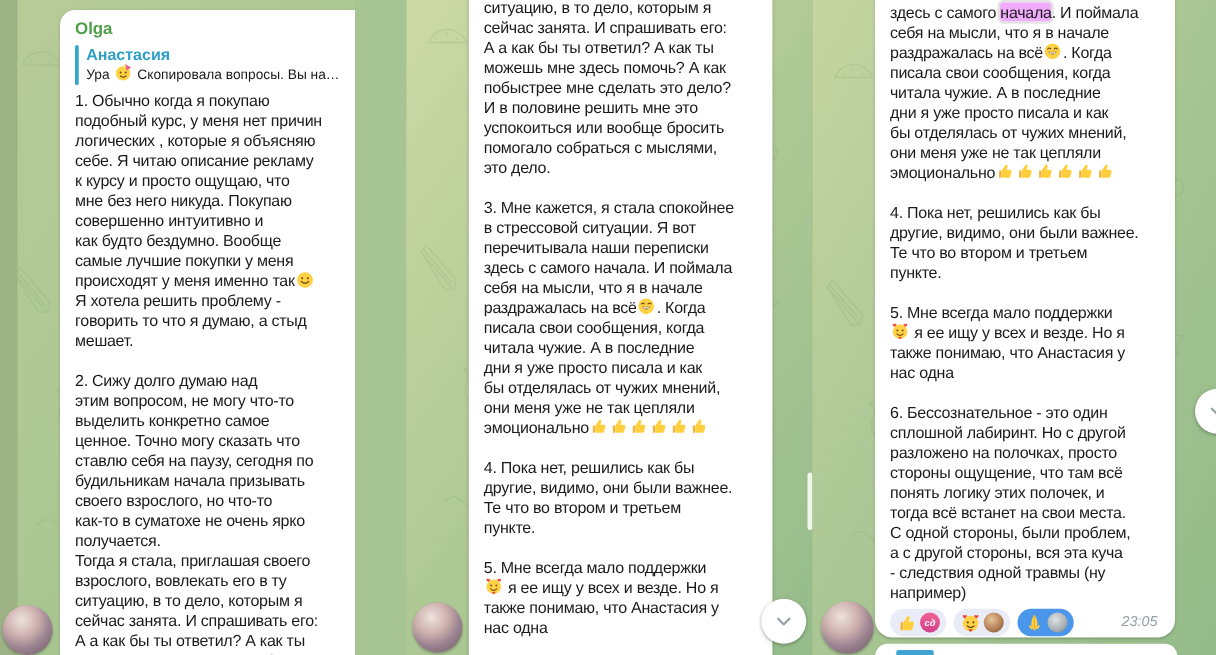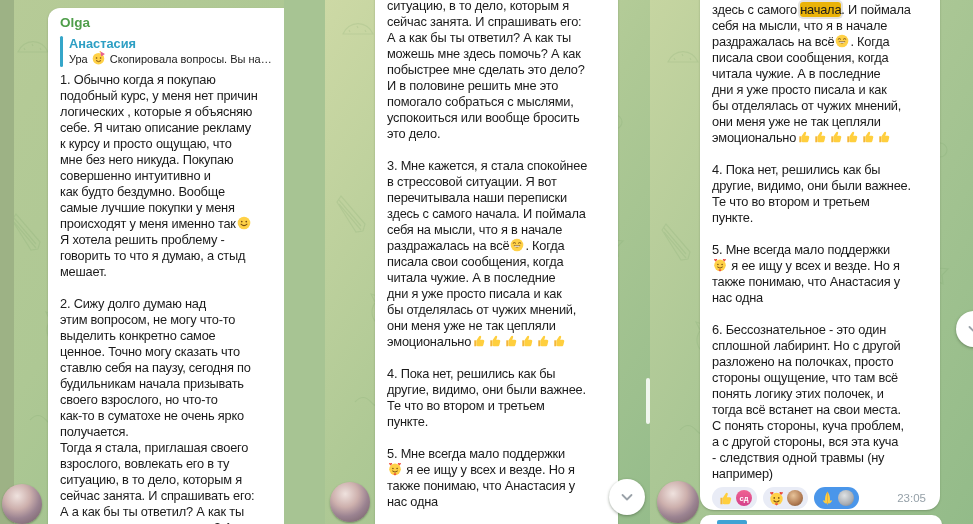--- a/index.html
+++ b/index.html
@@ -28,40 +28,40 @@
   .sender{font-size:13.5px;font-weight:bold;color:#4f9e4a;line-height:17px;}
   .quote{position:relative;margin:4px 0 4px 0;padding:1px 0 1px 9px;}
   .qbar{position:absolute;left:0;top:1px;bottom:1px;width:3px;border-radius:2px;background:#35a6c9;}
   .qname{font-size:12.8px;font-weight:bold;color:#2d9fc4;line-height:15px;}
   .qtext{font-size:11px;color:#1b1b1b;line-height:16px;white-space:pre;}
   .tline{
     font-size:12.8px;line-height:16px;height:16px;white-space:pre;
     letter-spacing:-0.2px;color:#1b1b1b;
   }
   .emoji{width:14px;height:14px;display:inline-block;vertical-align:-2px;margin:0 1px;}
-  .hl{background:#eab308;border-radius:3px;box-shadow:0 0 0 2px #e3e3e3;}
+  .hl{background:#f0abfc;border-radius:3px;box-shadow:0 0 0 2px #e3e3e3;}
   .avatar{
     position:absolute;border-radius:50%;
     background:radial-gradient(circle at 38% 30%,#efe2de 0%,#cdb0ad 35%,#9b8391 60%,#6e5a60 100%);
     box-shadow:0 1px 2px rgba(40,60,35,.4);
   }
   .av1{left:2px;top:484px;width:40px;height:40px;}
   .av2{left:5px;top:482px;width:40px;height:40px;}
   .av3{left:7px;top:481px;width:42px;height:42px;}
   .scrollbtn{
     position:absolute;width:36px;height:36px;border-radius:50%;background:#ffffff;
     box-shadow:0 1px 3px rgba(40,60,35,.45);display:flex;align-items:center;justify-content:center;
   }
   .sb2{left:284px;top:479px;}
   .sb3{left:306px;top:311px;}
   .chev{width:16px;height:16px;}
   .sthumb{position:absolute;border-radius:2px;}
   .st1{left:312px;top:365px;width:3px;height:20px;background:rgba(30,40,25,.28);}
   .st2{left:321px;top:378px;width:4px;height:46px;background:rgba(255,255,255,.85);}
-  .rx-row{display:flex;align-items:center;margin:4px 0 0 0;height:24px;}
+  .rx-row{display:flex;align-items:center;margin:4px 0 0 0;height:24px;font-style:italic;}
   .pill{
     display:inline-flex;align-items:center;gap:3px;height:22px;border-radius:12px;
     background:#e9ecf6;padding:0 5px 0 6px;margin-right:6px;
   }
   .pill.selected{background:#4a96ea;}
   .pill .emoji{width:15px;height:15px;margin:0;}
   .ravatar{
     width:16px;height:16px;border-radius:50%;display:inline-flex;
     align-items:center;justify-content:center;font-size:7.5px;color:#fff;font-weight:bold;
   }
@@ -208,22 +208,22 @@
       </svg>
     <div class="bubble b2">
       <div class="binner" style="padding-top:10px;">
         <div>
             <div class="tline"><span>ситуацию, в то дело, которым я</span></div>
             <div class="tline"><span>сейчас занята. И спрашивать его:</span></div>
             <div class="tline"><span>А а как бы ты ответил? А как ты</span></div>
             <div class="tline"><span>можешь мне здесь помочь? А как</span></div>
             <div class="tline"><span>побыстрее мне сделать это дело?</span></div>
             <div class="tline"><span>И в половине решить мне это</span></div>
+            <div class="tline"><span>успокоиться или вообще бросить</span></div>
             <div class="tline"><span>помогало собраться с мыслями,</span></div>
-            <div class="tline"><span>успокоиться или вообще бросить</span></div>
             <div class="tline"><span>это дело.</span></div>
             <div class="tline">&nbsp;</div>
             <div class="tline"><span>3. Мне кажется, я стала спокойнее</span></div>
             <div class="tline"><span>в стрессовой ситуации. Я вот</span></div>
             <div class="tline"><span>перечитывала наши переписки</span></div>
             <div class="tline"><span>здесь с самого начала. И поймала</span></div>
             <div class="tline"><span>себя на мысли, что я в начале</span></div>
             <div class="tline"><span>раздражалась на всё</span><svg class="emoji" viewBox="0 0 16 16">
                 <use href="#em-grin"></use>
               </svg><span>. Когда</span></div>
@@ -313,21 +313,21 @@
               </svg><span> я ее ищу у всех и везде. Но я</span></div>
             <div class="tline"><span>также понимаю, что Анастасия у</span></div>
             <div class="tline"><span>нас одна</span></div>
             <div class="tline">&nbsp;</div>
             <div class="tline"><span>6. Бессознательное - это один</span></div>
             <div class="tline"><span>сплошной лабиринт. Но с другой</span></div>
             <div class="tline"><span>разложено на полочках, просто</span></div>
             <div class="tline"><span>стороны ощущение, что там всё</span></div>
             <div class="tline"><span>понять логику этих полочек, и</span></div>
             <div class="tline"><span>тогда всё встанет на свои места.</span></div>
-            <div class="tline"><span>С понять стороны, куча проблем,</span></div>
+            <div class="tline"><span>С одной стороны, были проблем,</span></div>
             <div class="tline"><span>а с другой стороны, вся эта куча</span></div>
             <div class="tline"><span>- следствия одной травмы (ну</span></div>
             <div class="tline"><span>например)</span></div>
           </div>
         <div class="rx-row">
           <div class="pill">
               <svg class="emoji" viewBox="0 0 16 16">
                 <use href="#em-thumbs"></use>
               </svg>
               <span class="ravatar ra-init">сд</span>

